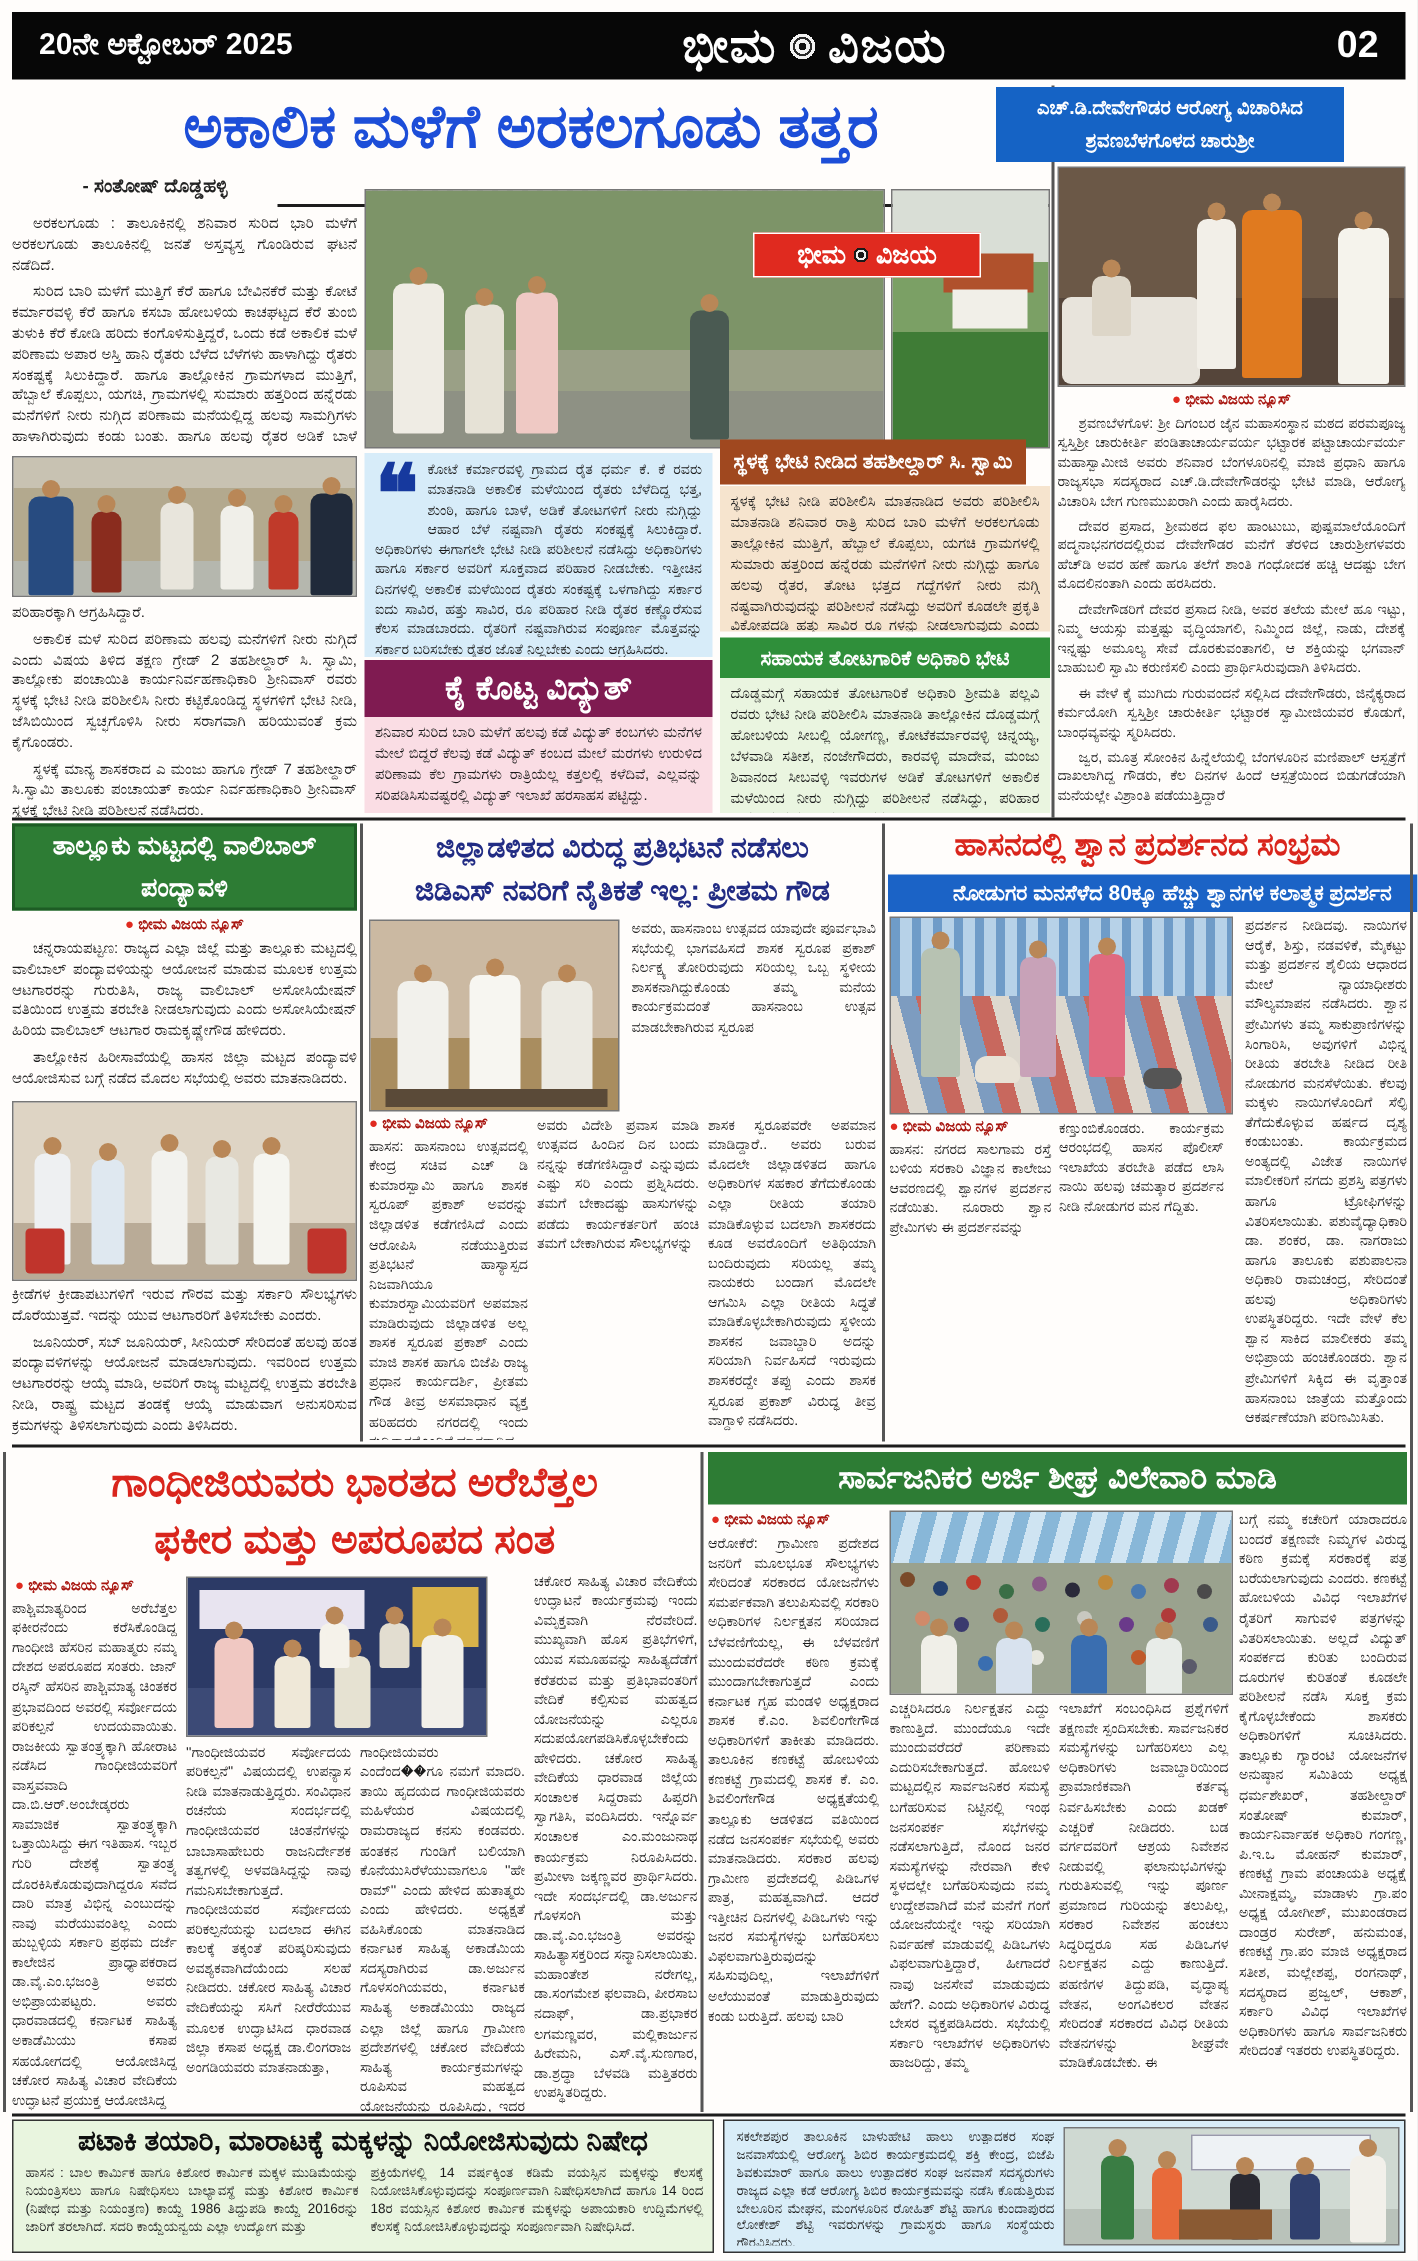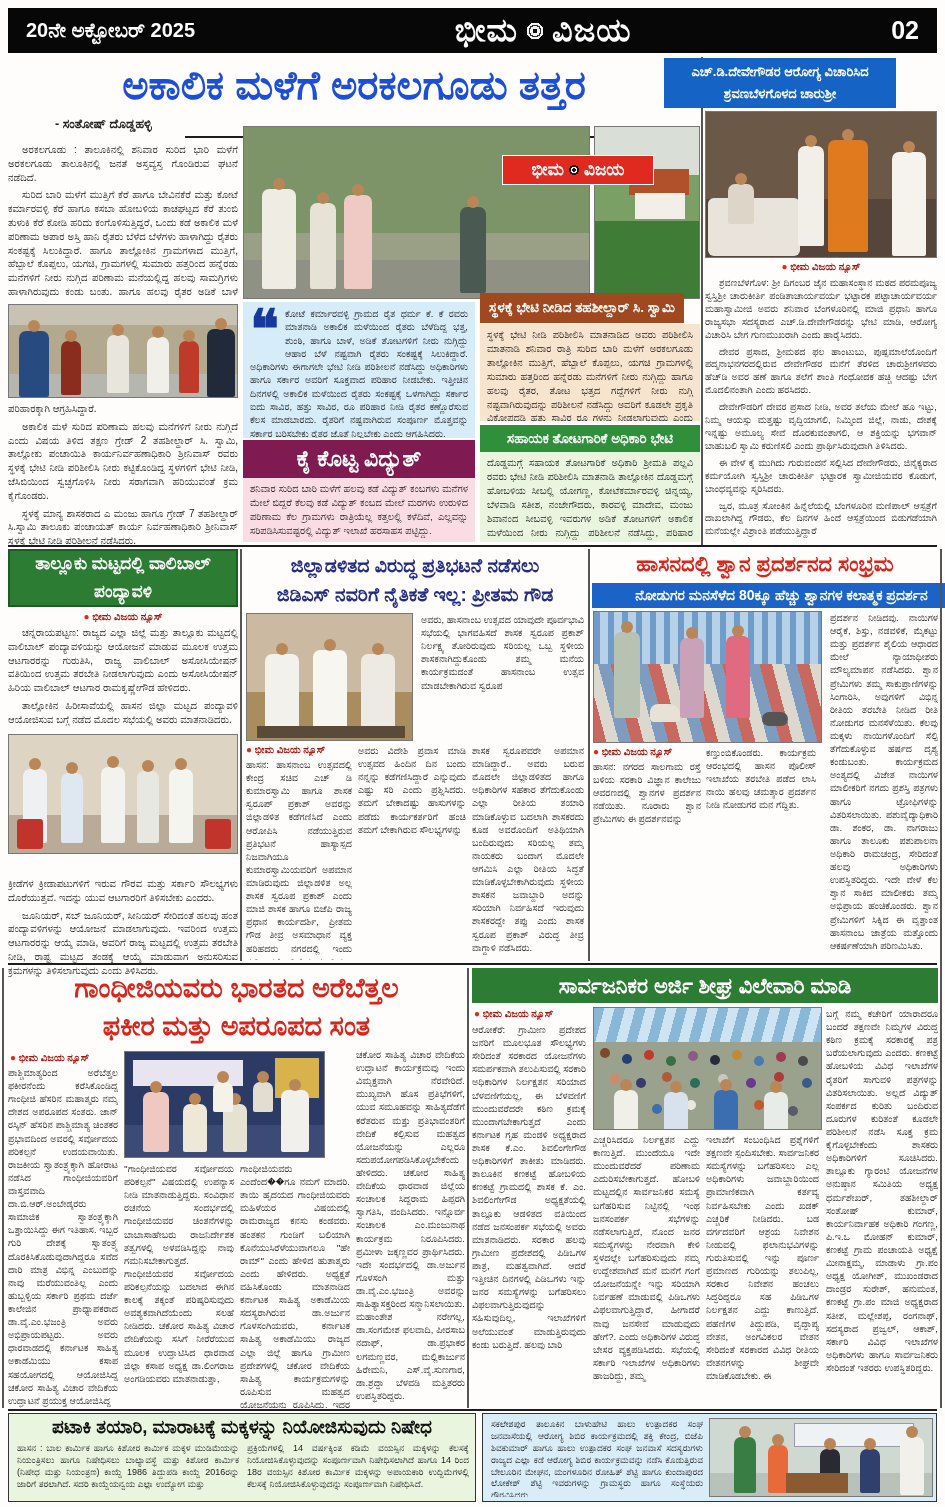--- a/index.html
+++ b/index.html
@@ -146,21 +146,21 @@
   </div>
   <div class="ph" style="left:8px;top:734px;width:230px;height:120px;background:linear-gradient(#ded4c4 0 68%,#b9ab97 68%);">
     <i class="pn" style="left:14px;top:34px;width:24px;height:74px;background:#eef0f2;"></i>
     <i class="pn" style="left:52px;top:38px;width:22px;height:70px;background:#dfe8f0;"></i>
     <i class="pn" style="left:92px;top:32px;width:24px;height:76px;background:#f2f2ee;"></i>
     <i class="pn" style="left:128px;top:36px;width:22px;height:72px;background:#e8e8e2;"></i>
     <i class="pn" style="left:160px;top:34px;width:24px;height:74px;background:#f5f5f0;"></i>
     <span class="blk" style="left:8px;top:84px;width:26px;height:30px;background:#c0342c;border-radius:3px;"></span>
     <span class="blk" style="left:196px;top:84px;width:26px;height:30px;background:#c0342c;border-radius:3px;"></span>
   </div>
-  <div class="txt" style="left:8px;top:857px;width:230px;height:103px;font-size:10px;margin-top:20px;">
+  <div class="txt" style="left:8px;top:857px;width:230px;height:103px;font-size:10px;">
     <p style="text-indent:0;">ಕ್ರೀಡೆಗಳ ಕ್ರೀಡಾಪಟುಗಳಿಗೆ ಇರುವ ಗೌರವ ಮತ್ತು ಸರ್ಕಾರಿ ಸೌಲಭ್ಯಗಳು ದೊರೆಯುತ್ತವೆ. ಇದನ್ನು ಯುವ ಆಟಗಾರರಿಗೆ ತಿಳಿಸಬೇಕು ಎಂದರು.</p>
     <p>ಜೂನಿಯರ್, ಸಬ್ ಜೂನಿಯರ್, ಸೀನಿಯರ್ ಸೇರಿದಂತೆ ಹಲವು ಹಂತ ಪಂದ್ಯಾವಳಿಗಳನ್ನು ಆಯೋಜನೆ ಮಾಡಲಾಗುವುದು. ಇವರಿಂದ ಉತ್ತಮ ಆಟಗಾರರನ್ನು ಆಯ್ಕೆ ಮಾಡಿ, ಅವರಿಗೆ ರಾಜ್ಯ ಮಟ್ಟದಲ್ಲಿ ಉತ್ತಮ ತರಬೇತಿ ನೀಡಿ, ರಾಷ್ಟ್ರ ಮಟ್ಟದ ತಂಡಕ್ಕೆ ಆಯ್ಕೆ ಮಾಡುವಾಗ ಅನುಸರಿಸುವ ಕ್ರಮಗಳನ್ನು ತಿಳಿಸಲಾಗುವುದು ಎಂದು ತಿಳಿಸಿದರು.</p>
   </div>
 
   <div class="vrule" style="left:240px;top:549px;width:1.5px;height:412px;"></div>
 
   <div class="abs" style="left:244px;top:551px;width:342px;height:60px;color:#222c84;font-weight:bold;font-size:19px;text-align:center;line-height:1.55;overflow:hidden;">
     <div>ಜಿಲ್ಲಾಡಳಿತದ ವಿರುದ್ಧ ಪ್ರತಿಭಟನೆ ನಡೆಸಲು</div>
     <div>ಜಿಡಿಎಸ್ ನವರಿಗೆ ನೈತಿಕತೆ ಇಲ್ಲ: ಪ್ರೀತಮ ಗೌಡ</div>
   </div>

